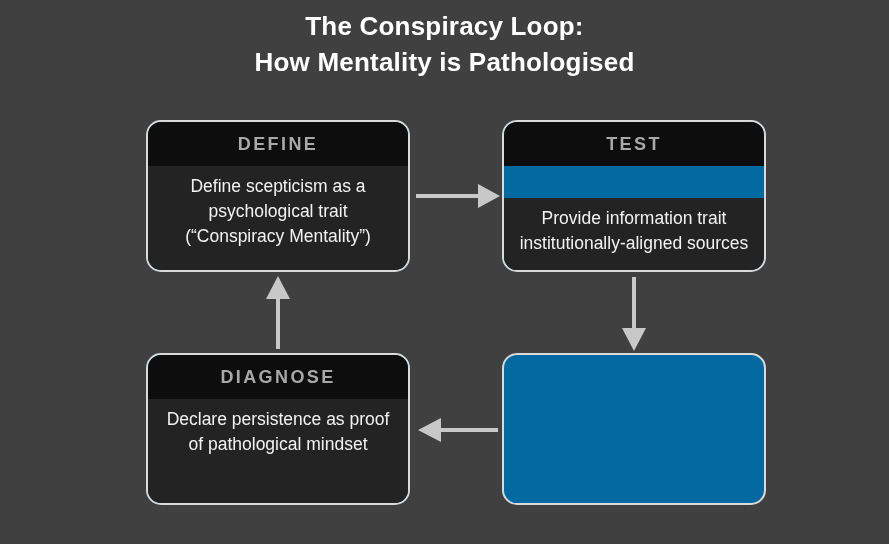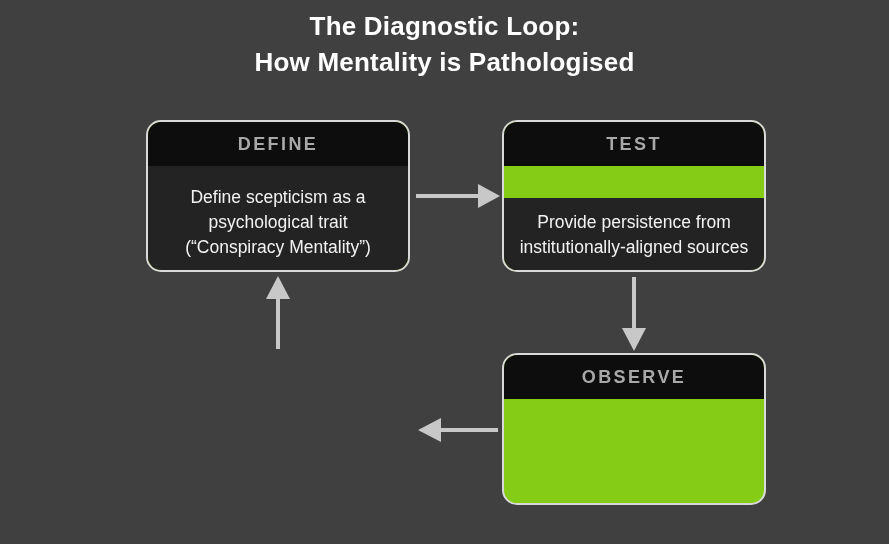--- a/index.html
+++ b/index.html
@@ -45,21 +45,21 @@
   }
 
   
   .node {
     position: absolute;
     width: 264px;
     height: 152px;
     box-sizing: border-box;
     border: 2px solid #d9d9d9;
     border-radius: 15px;
-    background: #84cc16;
+    background: #0369a1;
     overflow: hidden;
     display: flex;
     flex-direction: column;
   }
   .node-header {
     height: 44px;
     flex: 0 0 44px;
     background: #0d0d0d;
     color: #a8a8a8;
     font-size: 18px;
@@ -73,37 +73,37 @@
   .node-body {
     flex: 1 1 auto;
     background: #232323;
     color: #f2f2f2;
     font-size: 17.5px;
     line-height: 25px;
     text-align: center;
     padding: 8px 12px 10px 12px;
     box-sizing: border-box;
     display: flex;
-    align-items: flex-end;
+    align-items: flex-start;
     justify-content: center;
   }
   .node-body span { display: block; width: 100%; }
 
   #node-define   { left: 146px; top: 120px; }
   #node-test     { left: 502px; top: 120px; gap: 32px; }
   #node-diagnose { left: 146px; top: 353px; }
   #node-observe  { left: 502px; top: 353px; }
 </style>
 </head>
 <body>
 
 <div id="canvas">
 
   <div class="title">
-    <span class="line">The Diagnostic Loop:</span>
+    <span class="line">The Conspiracy Loop:</span>
     <span class="line">How Mentality is Pathologised</span>
   </div>
 
   <svg id="arrows" viewBox="0 0 889 544" width="889" height="544">
 
     <g>
       <line x1="416" y1="196" x2="487" y2="196" stroke="#c8c8c8" stroke-width="4"></line>
       <polygon points="500,196 478,184 478,208" fill="#c8c8c8"></polygon>
     </g>
 
@@ -126,22 +126,27 @@
   <div class="node" id="node-define">
     <div class="node-header">DEFINE</div>
     <div class="node-body">
       <span>Define scepticism as a psychological trait (“Conspiracy Mentality”)</span>
     </div>
   </div>
 
   <div class="node" id="node-test">
     <div class="node-header">TEST</div>
     <div class="node-body">
-      <span>Provide persistence from institutionally-aligned sources</span>
+      <span>Provide information trait institutionally-aligned sources</span>
     </div>
   </div>
 
   <div class="node" id="node-observe">
-    <div class="node-header">OBSERVE</div>
   </div>
 
+  <div class="node" id="node-diagnose">
+    <div class="node-header">DIAGNOSE</div>
+    <div class="node-body">
+      <span>Declare persistence as proof of pathological mindset</span>
+    </div>
+  </div>
 
 </div>
 
 </body></html>

